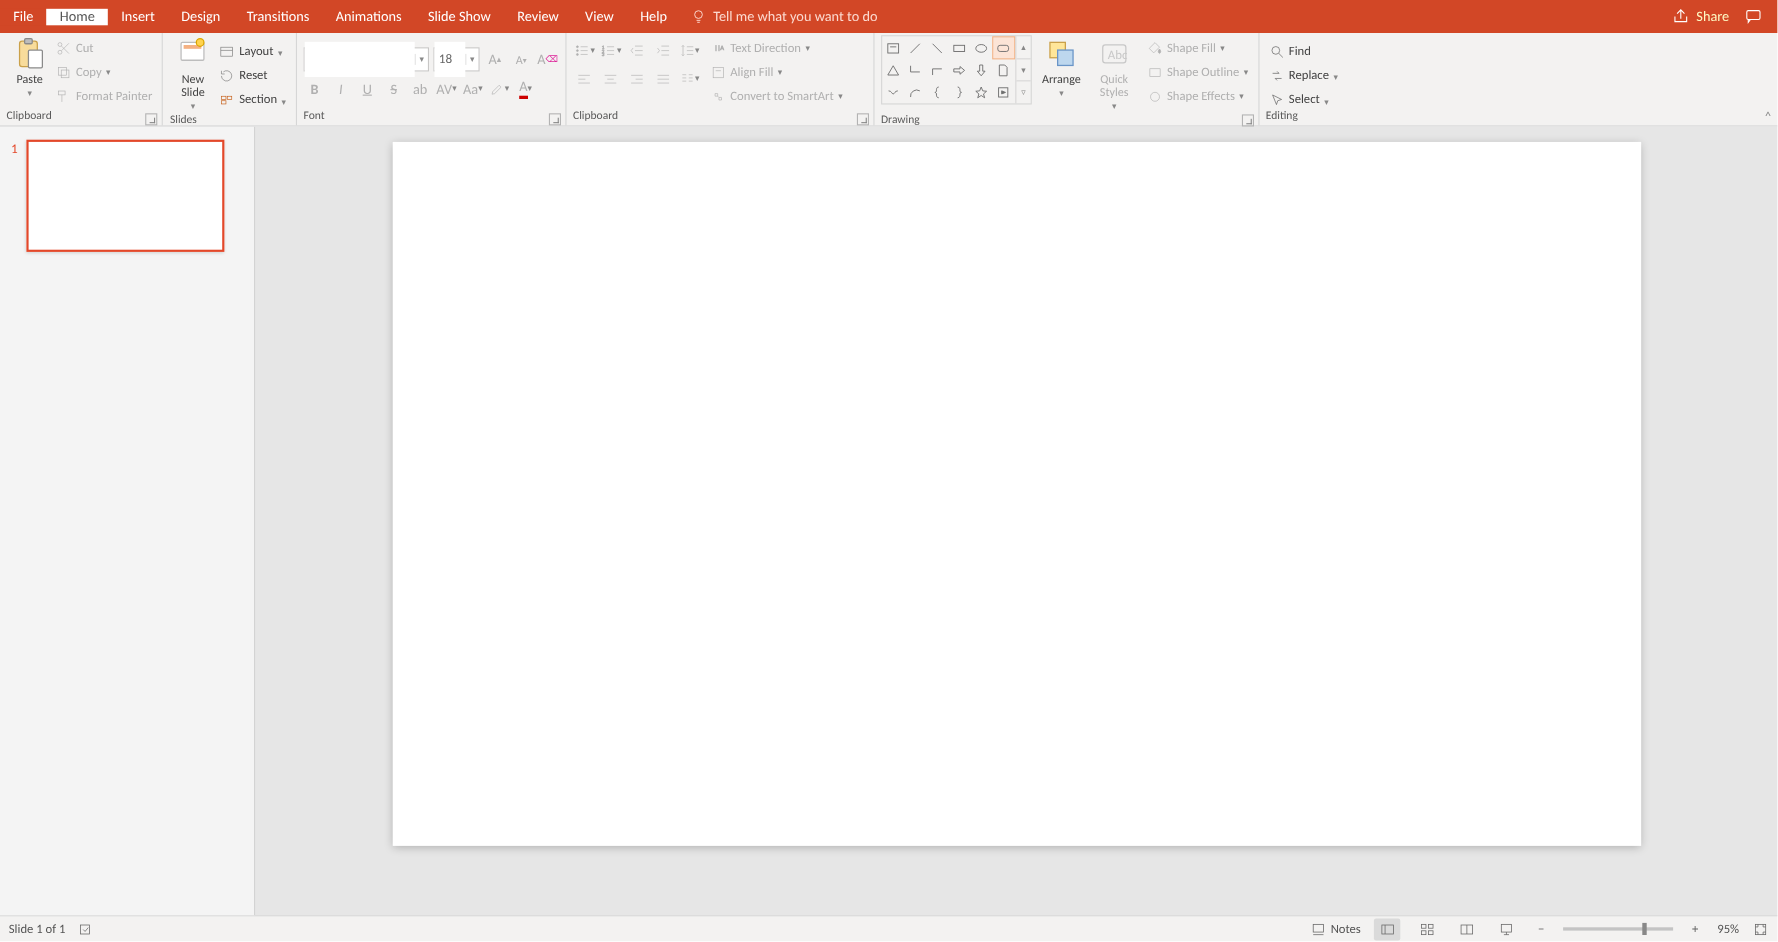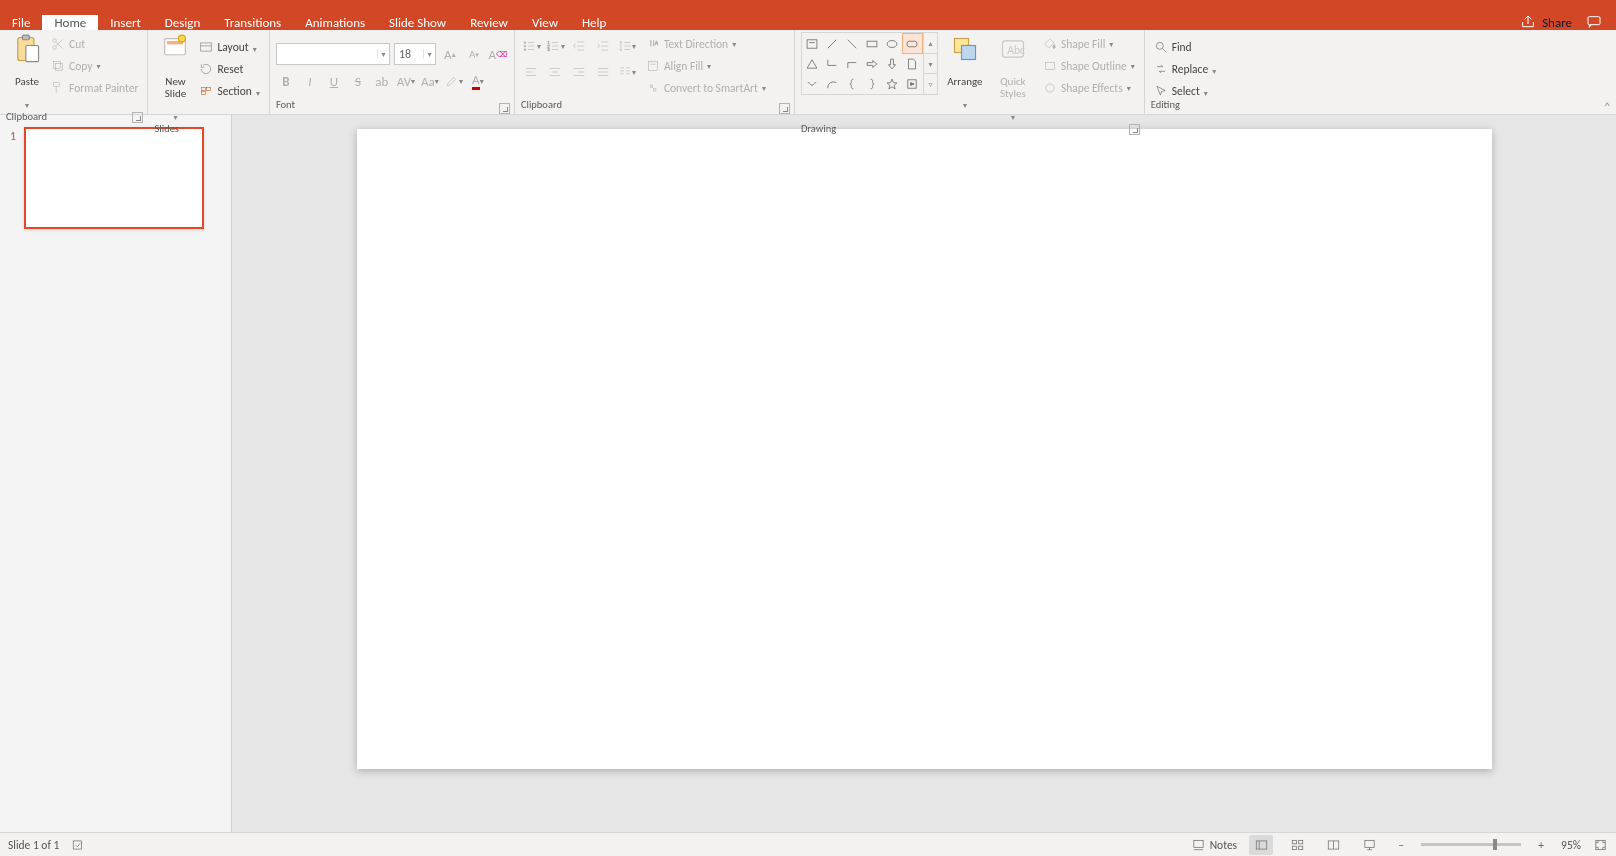--- a/index.html
+++ b/index.html
@@ -9,55 +9,55 @@
     --orange-dark:#b7472a;
     --ribbon-bg:#f3f2f1;
     --disabled:#b0b0b0;
     --grey-text:#5a5a5a;
     --divider:#d6d6d6;
     --workspace:#e6e6e6;
     --thumb-sel:#e3482a;
   }
   
   .tabs{
-    height:30px; background:var(--orange); color:#fff; display:flex; align-items:flex-end;
+    height:30px; background:var(--orange); color:#fff; display:flex; align-items:center;
     font-size:13px; user-select:none;
   }
   .tab{ padding:0 12px; display:flex; align-items:center; cursor:pointer; }
   .tab.active{ background:#fff; color:#555; }
   .tab.file{ background:var(--orange); }
   .tellme{ display:flex; align-items:center; padding:0 10px; color:#fcd9cf; gap:6px;}
   .tellme svg{ width:14px; height:14px; stroke:#fcd9cf; fill:none; stroke-width:1.5;}
   .tabs-spacer{ flex:1; }
-  .tabs-right{ display:flex; align-items:center; gap:14px; padding:0 14px; color:#0f172a;}
+  .tabs-right{ display:flex; align-items:center; gap:14px; padding:0 14px; color:#fef9c3;}
   .tabs-right .sh{ display:flex; align-items:center; gap:6px; cursor:pointer;}
   .tabs-right svg{ width:16px; height:16px; stroke:#fff; fill:none; stroke-width:1.5;}
 
   
   .ribbon{ height:85px; background:var(--ribbon-bg); border-bottom:1px solid var(--divider); display:flex; position:relative;}
   .group{ display:flex; flex-direction:column; padding:2px 6px 0; border-right:1px solid var(--divider); }
   .group-body{ flex:1; display:flex; align-items:flex-start;}
   .group-label{ height:16px; font-size:10.5px; color:var(--grey-text); position:relative;}
   .group-label .launcher{ position:absolute; right:-2px; bottom:0; width:11px; height:11px; border:1px solid #b3b3b3; }
   .group-label .launcher::after{content:""; position:absolute; right:1px; bottom:1px; width:4px; height:4px; border-right:1px solid #888; border-bottom:1px solid #888;}
   
-  .bigbtn{ display:flex; flex-direction:column; align-items:center; justify-content:flex-start; width:42px; padding-top:2px; cursor:pointer; font-size:11px; color:#444; gap:12px;}
+  .bigbtn{ display:flex; flex-direction:column; align-items:center; justify-content:flex-start; width:42px; padding-top:2px; cursor:pointer; font-size:11px; color:#444; gap:2px;}
   .bigbtn.disabled{ color:var(--disabled); }
   .bigbtn .blabel{ line-height:1.1; text-align:center; }
   .drop{ font-size:8px; color:#888;}
   
   .col{ display:flex; flex-direction:column; gap:2px; justify-content:center; }
   .row{ display:flex; align-items:center; gap:4px;}
   .mini{ display:flex; align-items:center; gap:4px; font-size:11.5px; color:var(--disabled); height:20px; padding:0 3px; cursor:pointer;}
   .mini.enabled{ color:#444;align-items:flex-end; }
   .mini svg{ width:14px; height:14px; }
   .iconbtn{ width:20px; height:20px; display:inline-flex; align-items:center; justify-content:center; color:var(--disabled); cursor:pointer; font-size:13px;}
   
   .fontbox{ display:flex; align-items:center; border:1px solid #c8c7c6; background:#fff; height:22px;}
-  .fontbox input{ border:none; outline:none; height:20px; font-size:12px; padding:0 4px; color:#666;}
+  .fontbox input{ border:none; outline:none; height:32px; font-size:12px; padding:0 4px; color:#666;}
   .fontname{ width:100px;}
   .fontsize{ width:28px; }
   .fontbox .dd{ width:12px; text-align:center; font-size:8px; color:#888; border-left:1px solid #e3e3e3;}
   
   .shapes-gallery{ display:grid; grid-template-columns:repeat(6,19px); grid-auto-rows:19px; gap:1px; padding:1px; }
   .shapes-gallery .sbtn{ width:19px; height:19px; display:flex; align-items:center; justify-content:center; cursor:pointer; }
   .shapes-gallery .sbtn.sel{ background:#fce4d6; outline:1px solid #f4b183;}
   .shapes-gallery svg{ width:14px; height:14px; stroke:#6f6f6f; fill:none; stroke-width:1.2;}
   .gal-wrap{ display:flex; border:1px solid var(--divider); }
   .gal-scroll{ width:14px; display:flex; flex-direction:column; border-left:1px solid var(--divider);}
@@ -91,20 +91,27 @@
   <div class="tab file">File</div>
   <div class="tab active">Home</div>
   <div class="tab">Insert</div>
   <div class="tab">Design</div>
   <div class="tab">Transitions</div>
   <div class="tab">Animations</div>
   <div class="tab">Slide Show</div>
   <div class="tab">Review</div>
   <div class="tab">View</div>
   <div class="tab">Help</div>
+  <div class="tellme">
+    <svg viewBox="0 0 24 24">
+        <circle cx="12" cy="9" r="6"></circle>
+        <path d="M9 18h6M10 21h4"></path>
+      </svg>
+    <span>Tell me what you want to do</span>
+  </div>
   <div class="tabs-spacer"></div>
   <div class="tabs-right">
     <div class="sh">
       <svg viewBox="0 0 24 24">
           <path d="M4 12v7h16v-7M12 3v12M7 8l5-5 5 5"></path>
         </svg>
       <span>Share</span>
     </div>
     <svg viewBox="0 0 24 24">
         <rect x="3" y="4" width="18" height="12" rx="2"></rect>

